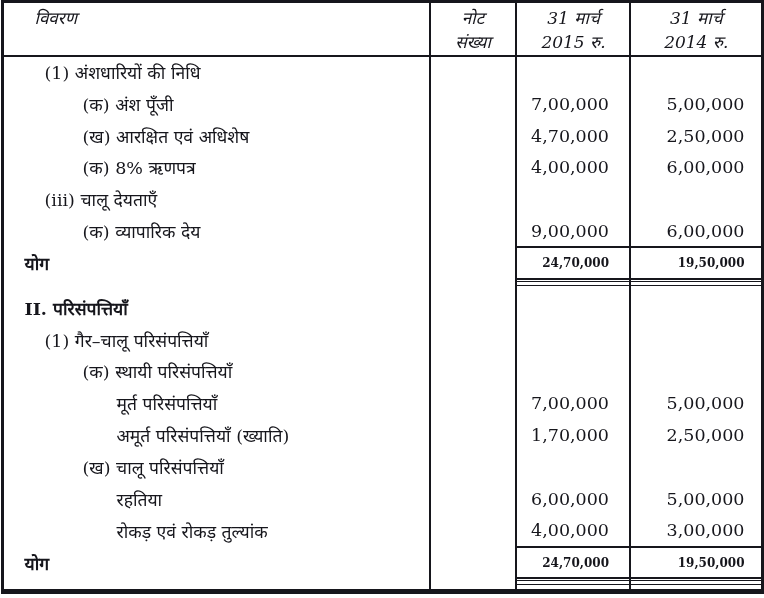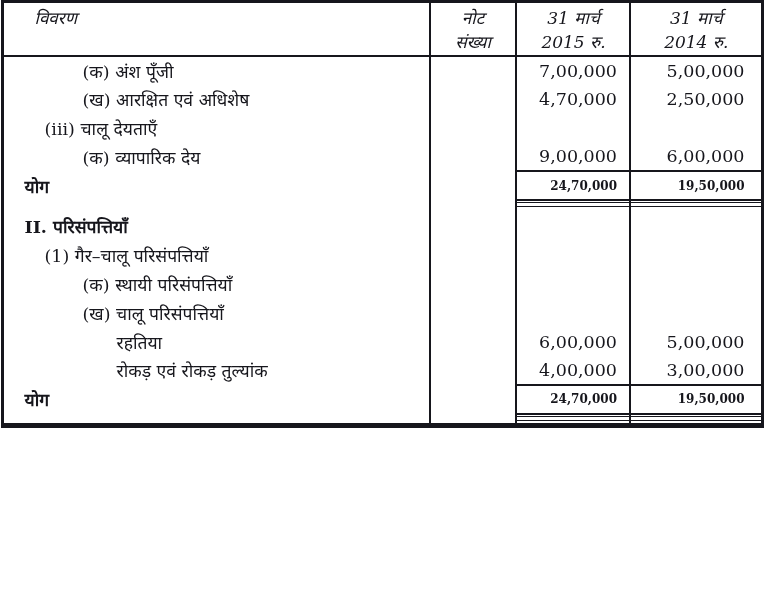--- a/index.html
+++ b/index.html
@@ -11,21 +11,21 @@
     width: 764px;
     height: 598px;
     box-sizing: border-box;
     background: #ffffff;
     font-family: "DejaVu Serif", "Liberation Serif", serif;
     color: #16161c;
     position: relative;
   }
   table.bs {
     width: 760px;
-    height: 428px;
+    height: 594px;
     margin: 0 auto;
     border-collapse: collapse;
     table-layout: fixed;
     border: 3px solid #16161c;
     border-bottom-width: 5px;
   }
   col.w1 { width: 428px; }
   col.w2 { width: 86px; }
   col.w3 { width: 114px; }
   col.w4 { width: 132px; }
@@ -45,21 +45,21 @@
 
   tbody td {
     font-size: 17.5px;
     vertical-align: middle;
     padding: 0;
   }
   tbody tr { height: 27px; }
   tr.r-double-rule { height: 11px; }
 
   td.c1 { text-align: left; white-space: nowrap; overflow: hidden; }
-  td.c3 { text-align: right; padding-right: 12px; }
+  td.c3 { text-align: right; padding-right: 20px; }
   td.c4 { text-align: right; padding-right: 16px; }
 
   .indent-0 td.c1 { padding-left: 21px; }
   .indent-1 td.c1 { padding-left: 41px; }
   .indent-2 td.c1 { padding-left: 79px; margin-left: 31px; }
   .indent-3 td.c1 { padding-left: 113px; }
 
   tr.bold td.c1 { font-weight: bold; }
 
   tr.r-total td.c3, tr.r-total td.c4 {
@@ -101,32 +101,44 @@
           <div class="hline">31 मार्च</div>
           <div class="hline">2015 रु.</div>
         </td>
         <td class="c4" style="text-align:center; padding-right:0;">
           <div class="hline">31 मार्च</div>
           <div class="hline">2014 रु.</div>
         </td>
       </tr>
     </thead>
     <tbody>
+        <tr class="r-item indent-1">
+          <td class="c1">(1) अंशधारियों की निधि</td>
+          <td class="c2"></td>
+          <td class="c3"></td>
+          <td class="c4"></td>
+        </tr>
         <tr class="r-item indent-2">
           <td class="c1">(क) अंश पूँजी</td>
           <td class="c2"></td>
           <td class="c3">7,00,000</td>
           <td class="c4">5,00,000</td>
         </tr>
         <tr class="r-item indent-2">
           <td class="c1">(ख) आरक्षित एवं अधिशेष</td>
           <td class="c2"></td>
           <td class="c3">4,70,000</td>
           <td class="c4">2,50,000</td>
         </tr>
+        <tr class="r-item indent-2">
+          <td class="c1">(क) 8% ऋणपत्र</td>
+          <td class="c2"></td>
+          <td class="c3">4,00,000</td>
+          <td class="c4">6,00,000</td>
+        </tr>
         <tr class="r-item indent-1">
           <td class="c1">(iii) चालू देयताएँ</td>
           <td class="c2"></td>
           <td class="c3"></td>
           <td class="c4"></td>
         </tr>
         <tr class="r-item indent-2">
           <td class="c1">(क) व्यापारिक देय</td>
           <td class="c2"></td>
           <td class="c3">9,00,000</td>
@@ -158,20 +170,32 @@
           <td class="c1">(1) गैर–चालू परिसंपत्तियाँ</td>
           <td class="c2"></td>
           <td class="c3"></td>
           <td class="c4"></td>
         </tr>
         <tr class="r-item indent-2">
           <td class="c1">(क) स्थायी परिसंपत्तियाँ</td>
           <td class="c2"></td>
           <td class="c3"></td>
           <td class="c4"></td>
+        </tr>
+        <tr class="r-item indent-3">
+          <td class="c1">मूर्त परिसंपत्तियाँ</td>
+          <td class="c2"></td>
+          <td class="c3">7,00,000</td>
+          <td class="c4">5,00,000</td>
+        </tr>
+        <tr class="r-item indent-3">
+          <td class="c1">अमूर्त परिसंपत्तियाँ (ख्याति)</td>
+          <td class="c2"></td>
+          <td class="c3">1,70,000</td>
+          <td class="c4">2,50,000</td>
         </tr>
         <tr class="r-item indent-2">
           <td class="c1">(ख) चालू परिसंपत्तियाँ</td>
           <td class="c2"></td>
           <td class="c3"></td>
           <td class="c4"></td>
         </tr>
         <tr class="r-item indent-3">
           <td class="c1">रहतिया</td>
           <td class="c2"></td>

